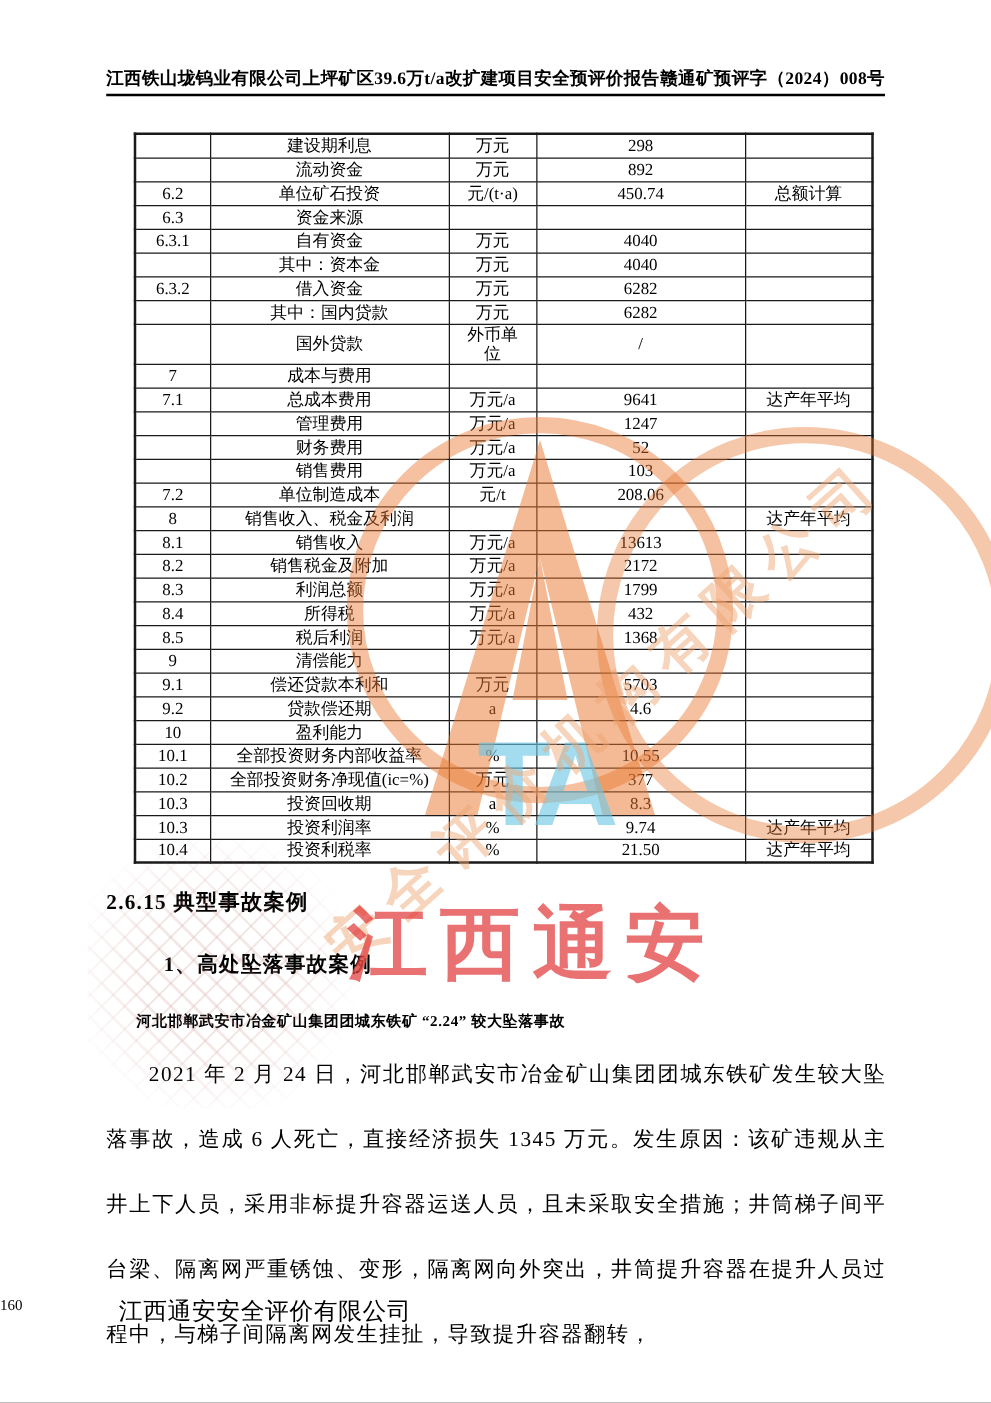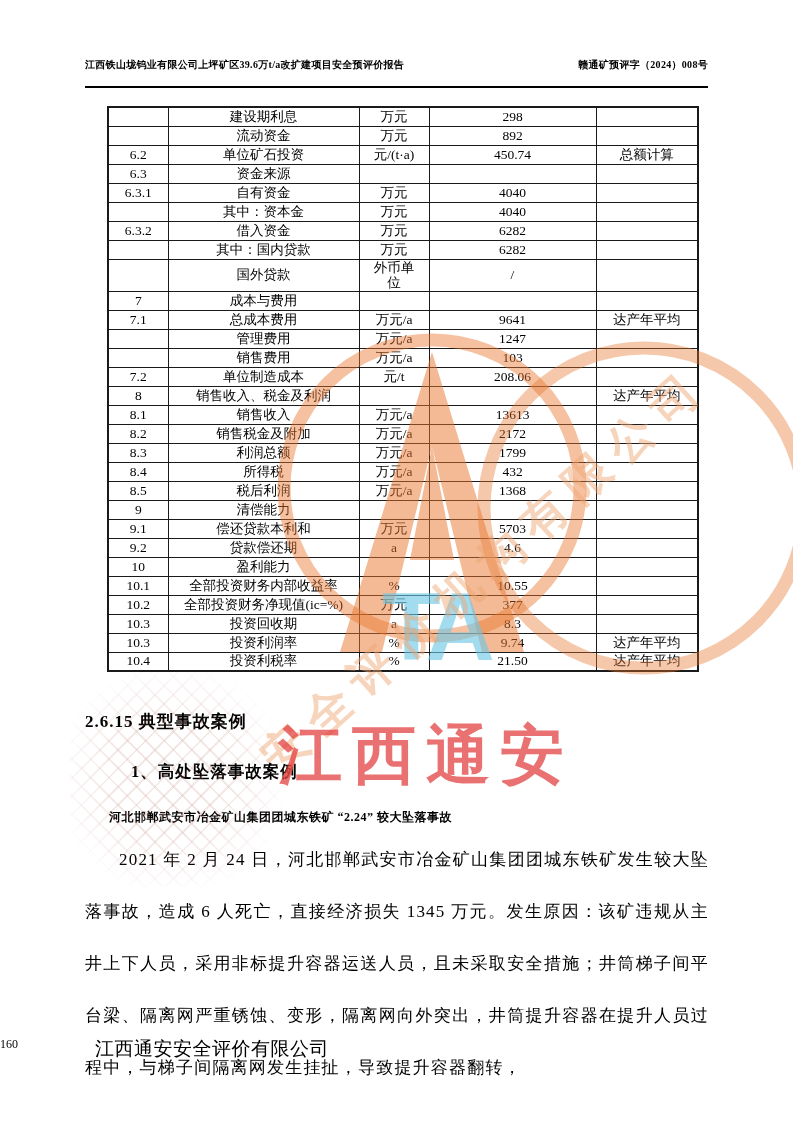--- a/index.html
+++ b/index.html
@@ -6,21 +6,21 @@
   .page{
     position:relative;width:793px;height:1122px;margin:0 auto;
     background:#fff;overflow:hidden;
     font-family:"Liberation Serif","DejaVu Serif",serif;color:#000;
   }
   
   .header{
     position:absolute;left:85px;top:46px;width:623px;height:26px;
     border-bottom:2px solid #000;
     display:flex;justify-content:space-between;align-items:flex-end;
-    font-size:10px;font-weight:bold;letter-spacing:.3px;padding-bottom:14px;
+    font-size:14px;font-weight:bold;letter-spacing:.3px;padding-bottom:3px;
   }
   
   .table-wrap{position:absolute;left:107px;top:106px;width:590px;}
   table.fin{border-collapse:collapse;table-layout:fixed;width:590px;border:2px solid #1a1a1a;}
   table.fin td{
     border:1px solid #1a1a1a;height:19px;padding:0 2px;box-sizing:border-box;
     text-align:center;vertical-align:middle;font-size:13.5px;line-height:16px;
     overflow:hidden;white-space:normal;word-break:break-all;
   }
   .unit-wrap{display:inline-block;width:3em;line-height:15px;}
@@ -155,20 +155,27 @@
             <td>总成本费用</td>
             <td>万元/a</td>
             <td>9641</td>
             <td>达产年平均</td>
           </tr>
           <tr>
             <td></td>
             <td>管理费用</td>
             <td>万元/a</td>
             <td>1247</td>
+            <td></td>
+          </tr>
+          <tr>
+            <td></td>
+            <td>财务费用</td>
+            <td>万元/a</td>
+            <td>52</td>
             <td></td>
           </tr>
           <tr>
             <td></td>
             <td>销售费用</td>
             <td>万元/a</td>
             <td>103</td>
             <td></td>
           </tr>
           <tr>

